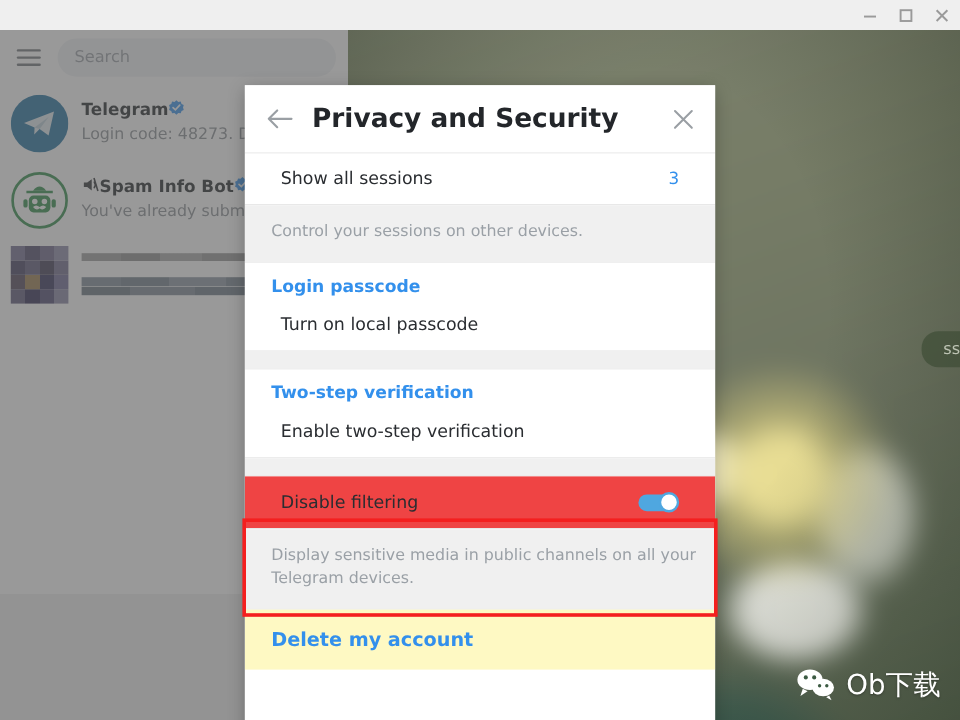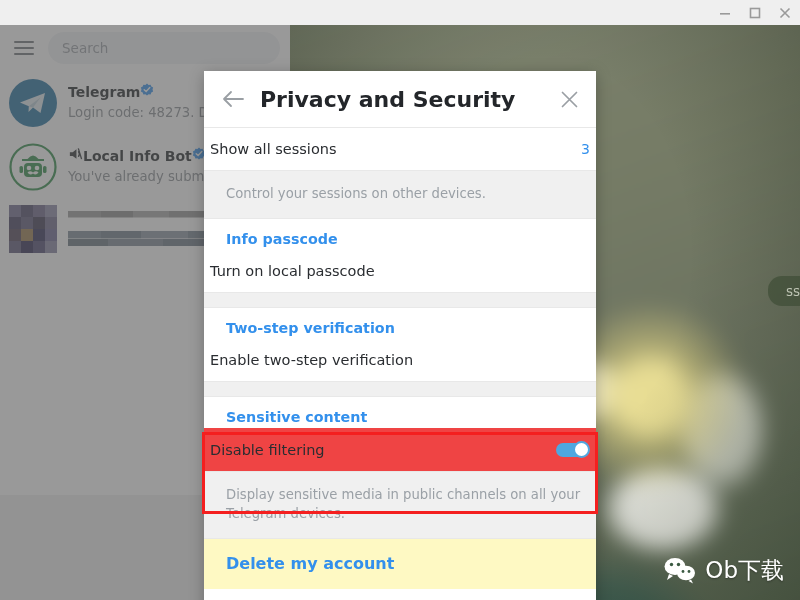--- a/index.html
+++ b/index.html
@@ -140,21 +140,21 @@
   }
   .icon-btn { width: 26px; height: 26px; display: flex; align-items: center; justify-content: center; }
   .modal-title { flex: 1; font-size: 22px; font-weight: bold; color: #23262a; }
 
   .sep { height: 1px; background: #e8e8e8; }
   .block-gray { background: #f0f0f0; padding: 13px 8px 15px 22px; }
   .block-gray .desc { font-size: 13.2px; line-height: 1.45; color: #9aa0a6; }
 
   .row {
     display: flex; align-items: center; justify-content: space-between;
-    padding: 13px 6px; background: #ffffff;
+    padding: 13px 30px; background: #ffffff;
   }
   .row.hover { background: #ef4444; text-align: center; }
   .row-label { font-size: 14.5px; color: #2a2d31; }
   .row-value { font-size: 14px; color: #3390ec; }
   .section-title {
     padding: 12px 22px 3px 22px; background: #ffffff;
     font-size: 14.3px; color: #3390ec; font-weight: bold;
   }
   .link-row {
     padding: 15px 22px 16px 22px; background: #fef9c3;
@@ -274,21 +274,21 @@
         </span>
         <div class="chat-text">
           <div class="chat-title-row">
             <span class="mute-icon">
               <svg width="15" height="14" viewBox="0 0 16 14">
                 <path d="M2 5 h3 L9 2 v10 L5 9 H2 Z" fill="#2a2d31"></path>
                 <path d="M11.3 4.6 a4 4 0 0 1 0 4.8" stroke="#2a2d31" stroke-width="1.5" fill="none" stroke-linecap="round"></path>
                 <path d="M11 1 L14.5 12.5" stroke="#2a2d31" stroke-width="1.4"></path>
               </svg>
             </span>
-            <span class="chat-title">Local Info Bot</span>
+            <span class="chat-title">Spam Info Bot</span>
             <span class="verified-badge">
               <svg width="14" height="14" viewBox="0 0 16 16">
                 <path d="M8 0.6 L9.8 2.2 L12.1 1.9 L12.9 4.1 L15 5.2 L14.3 7.5 L15 9.8 L12.9 10.9 L12.1 13.1 L9.8 12.8 L8 14.4 L6.2 12.8 L3.9 13.1 L3.1 10.9 L1 9.8 L1.7 7.5 L1 5.2 L3.1 4.1 L3.9 1.9 L6.2 2.2 Z" fill="#3390ec"></path>
                 <path d="M4.8 7.6 L7 9.7 L11.2 5.2" stroke="#fff" stroke-width="1.6" fill="none" stroke-linecap="round"></path>
               </svg>
             </span>
           </div>
           <div class="chat-snippet">You've already submitt</div>
         </div>
       </div>
@@ -325,37 +325,36 @@
         <span class="row-label">Show all sessions</span>
         <span class="row-value">3</span>
       </div>
       <div class="sep"></div>
 
       <div class="block-gray">
         <div class="desc">Control your sessions on other devices.</div>
       </div>
       <div class="sep"></div>
 
-      <div class="section-title">Info passcode</div>
+      <div class="section-title">Login passcode</div>
       <div class="row">
         <span class="row-label">Turn on local passcode</span>
       </div>
       <div class="sep"></div>
       <div class="block-gray" style="height:14px;padding:0"></div>
       <div class="sep"></div>
 
       <div class="section-title">Two-step verification</div>
       <div class="row">
         <span class="row-label">Enable two-step verification</span>
       </div>
       <div class="sep"></div>
       <div class="block-gray" style="height:14px;padding:0"></div>
       <div class="sep"></div>
 
-      <div class="section-title">Sensitive content</div>
       <div class="row hover">
         <span class="row-label">Disable filtering</span>
         <span class="toggle">
           <span class="track"></span>
           <span class="knob"></span>
         </span>
       </div>
       <div class="sep"></div>
 
       <div class="block-gray">

